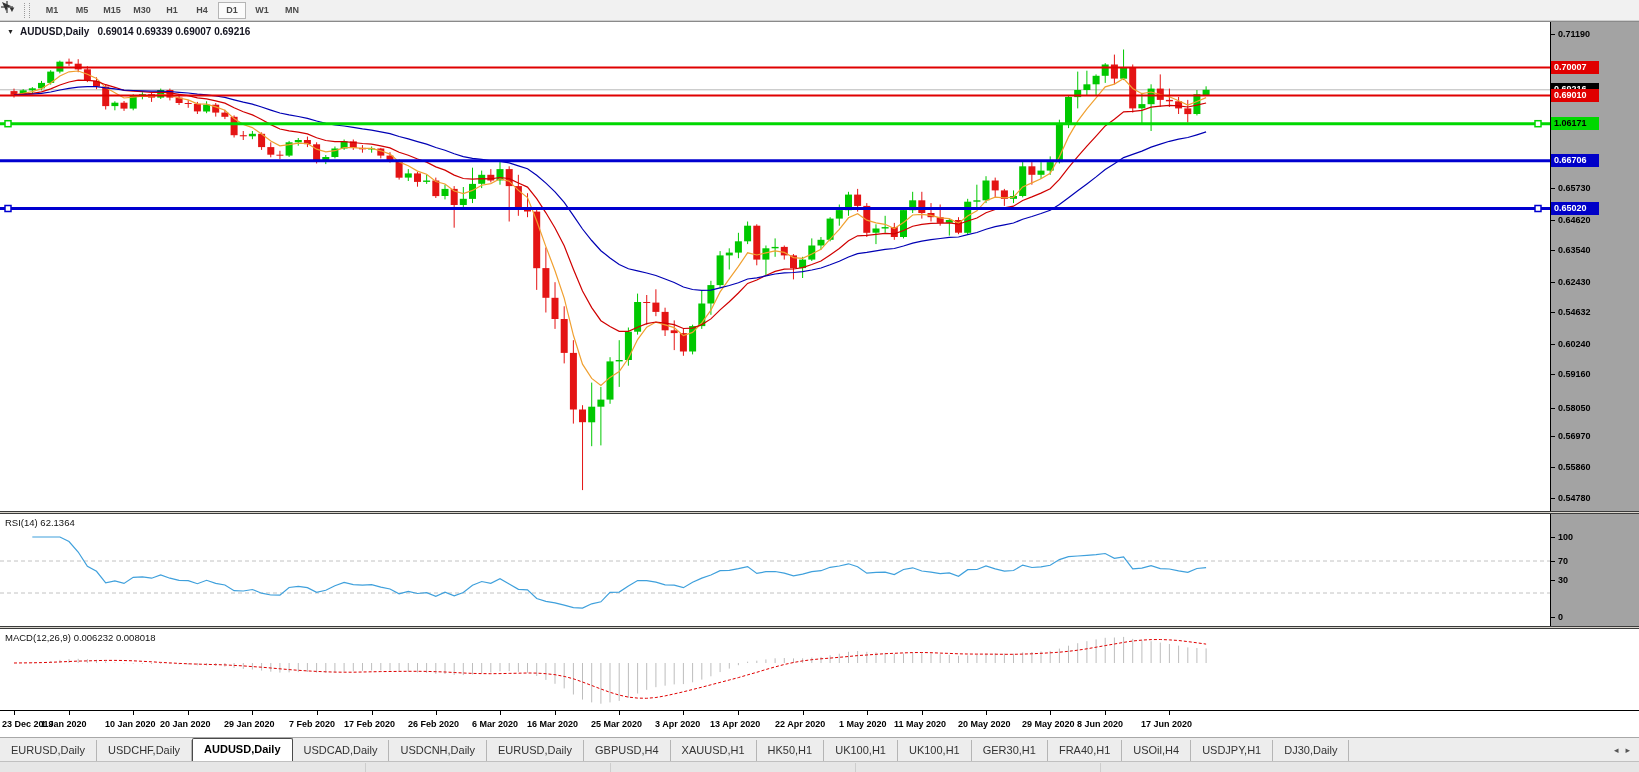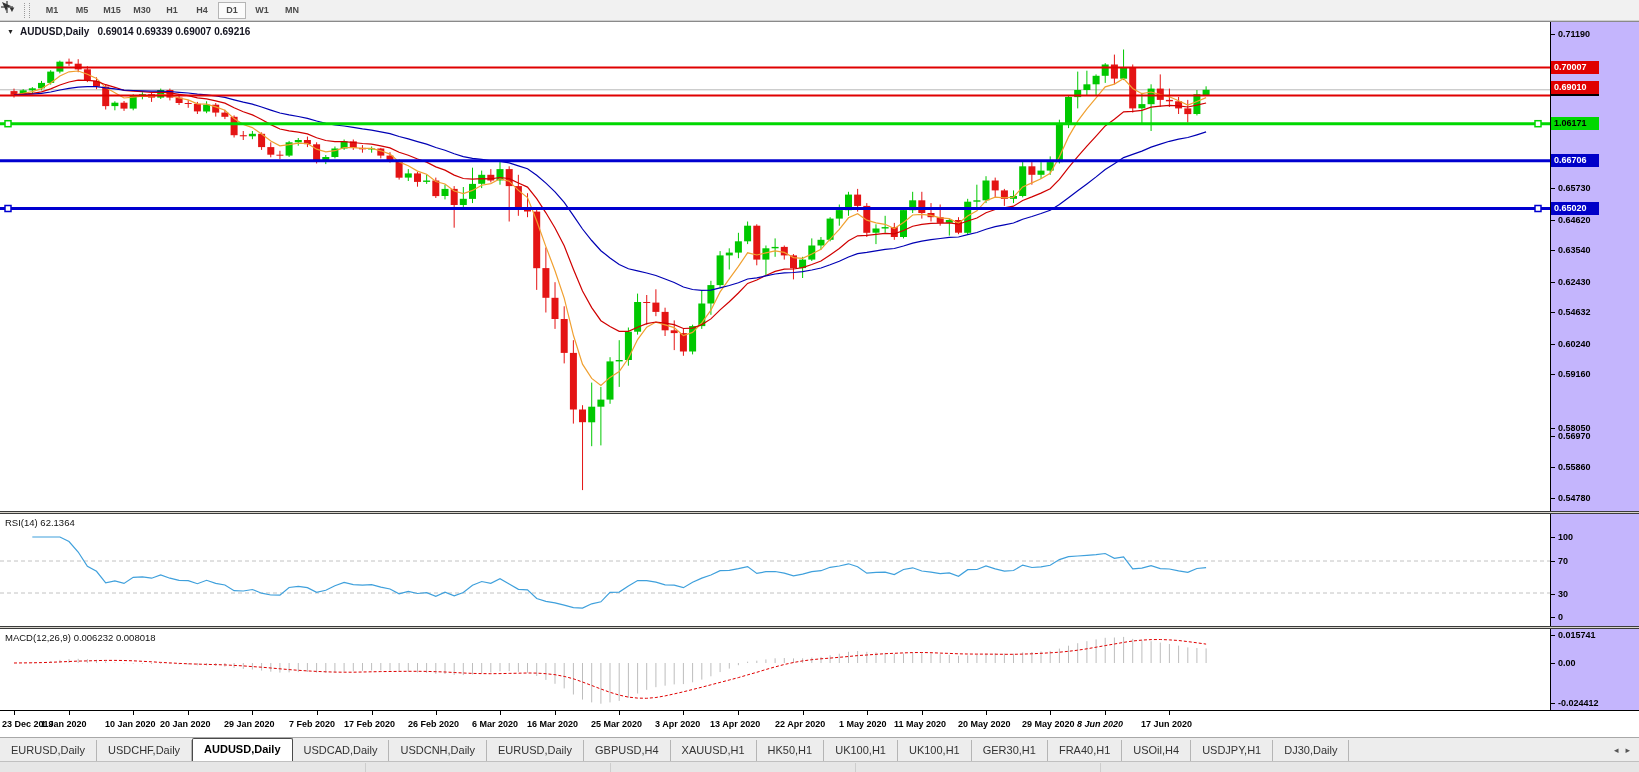--- a/index.html
+++ b/index.html
@@ -8,21 +8,21 @@
 #toolbar{height:21px;background:#f1f1f1;border-bottom:1px solid #cfcfcf;display:flex;align-items:center;padding:0 3px}
 .tool-btn{display:flex;align-items:center;height:19px;padding:0 3px}
 .caret{font-size:8px;color:#333;margin-left:2px;line-height:1}
 .grip{width:6px;height:15px;border-left:1px dotted #9a9a9a;border-right:1px dotted #9a9a9a;margin:0 8px 0 5px}
 #tf-buttons{display:flex;align-items:flex-end}
 .tfbtn{min-width:28px;height:17px;line-height:15px;text-align:center;font-size:9px;font-weight:700;color:#4a4a4a;margin-right:2px;border:1px solid transparent;background:transparent}
 .tfbtn.active{background:#fbfbfb;border:1px solid #b5b5b5}
 #chartwin{position:relative;width:1639px}
 .pane{position:relative;display:flex;background:#fff}
 .plot{position:relative;width:1550px;overflow:hidden}
-.axis{position:relative;width:89px;border-left:1px solid #000;background:#c4b5fd}
+.axis{position:relative;width:89px;border-left:1px solid #000;background:#a3a3a3}
 #main-pane{height:490px;border-top:1px solid #8a8a8a}
 #rsi-pane{height:112px}
 #macd-pane{height:81px}
 .splitter{height:3px;background:#d8d4cc;border-top:1px solid #3c3c3c;border-bottom:1px solid #3c3c3c}
 svg{position:absolute;left:0;top:0;display:block}
 #chart-title{position:absolute;left:7px;top:4px;font-size:10px;font-weight:700;color:#141420;z-index:6;display:flex;align-items:center;white-space:nowrap}
 #chart-title .tri{font-size:7px;margin-right:6px;color:#222}
 #chart-title .ohlc{margin-left:8px;font-weight:700}
 .pane-label{position:absolute;left:5px;top:3px;font-size:9.5px;color:#111;z-index:6;white-space:nowrap}
 .tick{position:absolute;left:0;display:flex;align-items:center;height:12px;color:#000;z-index:1}
@@ -385,39 +385,39 @@
           <b>0.54632</b>
         </div>
         <div class="tick" style="top: 316px;">
           <i></i>
           <b>0.60240</b>
         </div>
         <div class="tick" style="top: 346px;">
           <i></i>
           <b>0.59160</b>
         </div>
-        <div class="tick" style="top: 400px;">
+        <div class="tick" style="top: 380px;">
           <i></i>
           <b>0.58050</b>
         </div>
         <div class="tick" style="top: 408px;">
           <i></i>
           <b>0.56970</b>
         </div>
         <div class="tick" style="top: 439px;">
           <i></i>
           <b>0.55860</b>
         </div>
         <div class="tick" style="top: 470px;">
           <i></i>
           <b>0.54780</b>
         </div>
         <div class="badge" style="top: 39px; background: rgb(224, 0, 0); color: rgb(255, 255, 255);">0.70007</div>
         <div class="badge" style="top: 61px; background: rgb(0, 0, 0); color: rgb(255, 255, 255);">0.69216</div>
-        <div class="badge" style="top: 59px; background: rgb(224, 0, 0); color: rgb(255, 255, 255);">0.69010</div>
+        <div class="badge" style="top: 67px; background: rgb(224, 0, 0); color: rgb(255, 255, 255);">0.69010</div>
         <div class="badge" style="top: 95px; background: rgb(0, 216, 0); color: rgb(0, 0, 0);">1.06171</div>
         <div class="badge" style="top: 132px; background: rgb(0, 0, 200); color: rgb(255, 255, 255);">0.66706</div>
         <div class="badge" style="top: 180px; background: rgb(0, 0, 200); color: rgb(255, 255, 255);">0.65020</div>
       </div>
   </div>
   <div class="splitter"></div>
   <div id="rsi-pane" class="pane">
     <div class="plot">
       <div class="pane-label">RSI(14) 62.1364</div>
       <svg id="rsi-svg" width="1550" height="112">
@@ -428,21 +428,21 @@
     </div>
     <div class="axis" id="rsi-axis">
         <div class="tick" style="top: 17px;">
           <i></i>
           <b>100</b>
         </div>
         <div class="tick" style="top: 41px;">
           <i></i>
           <b>70</b>
         </div>
-        <div class="tick" style="top: 74px;">
+        <div class="tick" style="top: 60px;">
           <i></i>
           <b>30</b>
         </div>
         <div class="tick" style="top: 97px;">
           <i></i>
           <b>0</b>
         </div>
       </div>
   </div>
   <div class="splitter"></div>
@@ -577,34 +577,20 @@
           <line x1="1151.1" y1="34" x2="1151.1" y2="12.2" stroke="#bdbdbd" stroke-width="1"></line>
           <line x1="1160.3" y1="34" x2="1160.3" y2="13.6" stroke="#bdbdbd" stroke-width="1"></line>
           <line x1="1169.4" y1="34" x2="1169.4" y2="15.0" stroke="#bdbdbd" stroke-width="1"></line>
           <line x1="1178.6" y1="34" x2="1178.6" y2="16.6" stroke="#bdbdbd" stroke-width="1"></line>
           <line x1="1187.8" y1="34" x2="1187.8" y2="18.4" stroke="#bdbdbd" stroke-width="1"></line>
           <line x1="1196.9" y1="34" x2="1196.9" y2="19.0" stroke="#bdbdbd" stroke-width="1"></line>
           <line x1="1206.1" y1="34" x2="1206.1" y2="19.4" stroke="#bdbdbd" stroke-width="1"></line>
           <polyline points="14.0,34.0 23.2,33.9 32.3,33.8 41.5,33.6 50.7,33.3 59.9,32.9 69.0,32.5 78.2,32.1 87.4,31.9 96.5,31.6 105.7,31.4 114.9,31.4 124.0,31.5 133.2,31.8 142.4,32.3 151.6,32.8 160.7,33.4 169.9,33.9 179.1,34.4 188.2,34.8 197.4,35.1 206.6,35.4 215.7,35.6 224.9,35.9 234.1,36.4 243.3,36.9 252.4,37.6 261.6,38.2 270.8,39.0 279.9,39.8 289.1,40.6 298.3,41.3 307.4,41.9 316.6,42.4 325.8,42.8 334.9,43.1 344.1,43.2 353.3,43.2 362.5,43.0 371.6,42.8 380.8,42.6 390.0,42.5 399.1,42.4 408.3,42.3 417.5,42.3 426.6,42.4 435.8,42.7 445.0,43.0 454.2,43.5 463.3,44.0 472.5,44.4 481.7,44.6 490.8,44.7 500.0,44.6 509.2,44.4 518.4,44.2 527.5,44.0 536.7,44.1 545.9,44.7 555.0,45.7 564.2,47.4 573.4,49.8 582.5,53.0 591.7,56.5 600.9,60.0 610.0,63.3 619.2,66.1 628.4,68.1 637.6,69.1 646.7,69.3 655.9,68.5 665.1,66.9 674.2,64.9 683.4,62.8 692.6,60.5 701.8,58.2 710.9,55.8 720.1,53.4 729.3,51.0 738.4,48.6 747.6,45.9 756.8,43.3 765.9,40.5 775.1,37.9 784.3,35.5 793.5,33.5 802.6,31.9 811.8,30.7 821.0,29.8 830.1,29.1 839.3,28.3 848.5,27.5 857.6,26.6 866.8,26.0 876.0,25.3 885.1,24.7 894.3,24.3 903.5,23.9 912.7,23.6 921.8,23.5 931.0,23.7 940.2,24.1 949.3,24.4 958.5,24.8 967.7,25.0 976.9,25.1 986.0,25.1 995.2,25.2 1004.4,25.3 1013.5,25.3 1022.7,25.1 1031.9,24.8 1041.0,24.3 1050.2,23.8 1059.4,23.2 1068.5,22.3 1077.7,21.2 1086.9,19.8 1096.1,18.2 1105.2,16.6 1114.4,15.0 1123.6,13.4 1132.7,12.0 1141.9,11.1 1151.1,10.6 1160.3,10.5 1169.4,10.9 1178.6,11.5 1187.8,12.6 1196.9,13.8 1206.1,15.1" fill="none" stroke="#e00000" stroke-width="1" stroke-dasharray="3 2"></polyline>
         </svg>
     </div>
-    <div class="axis" id="macd-axis">
-        <div class="tick" style="top: 0px;">
-          <i></i>
-          <b>0.015741</b>
-        </div>
-        <div class="tick" style="top: 28px;">
-          <i></i>
-          <b>0.00</b>
-        </div>
-        <div class="tick" style="top: 68px;">
-          <i></i>
-          <b>-0.024412</b>
-        </div>
-      </div>
   </div>
   <div id="date-axis">
       <div class="dtick" style="left: 14px;"></div>
       <span class="dlabel" style="left: 2px;">23 Dec 2019</span>
       <div class="dtick" style="left: 69px;"></div>
       <span class="dlabel" style="left: 41px;">1 Jan 2020</span>
       <div class="dtick" style="left: 133px;"></div>
       <span class="dlabel" style="left: 105px;">10 Jan 2020</span>
       <div class="dtick" style="left: 188px;"></div>
       <span class="dlabel" style="left: 160px;">20 Jan 2020</span>
@@ -630,21 +616,21 @@
       <span class="dlabel" style="left: 775px;">22 Apr 2020</span>
       <div class="dtick" style="left: 867px;"></div>
       <span class="dlabel" style="left: 839px;">1 May 2020</span>
       <div class="dtick" style="left: 922px;"></div>
       <span class="dlabel" style="left: 894px;">11 May 2020</span>
       <div class="dtick" style="left: 986px;"></div>
       <span class="dlabel" style="left: 958px;">20 May 2020</span>
       <div class="dtick" style="left: 1050px;"></div>
       <span class="dlabel" style="left: 1022px;">29 May 2020</span>
       <div class="dtick" style="left: 1105px;"></div>
-      <span class="dlabel" style="left: 1077px; font-style: italic;">8 Jun 2020</span>
+      <span class="dlabel" style="left: 1077px;">8 Jun 2020</span>
       <div class="dtick" style="left: 1169px;"></div>
       <span class="dlabel" style="left: 1141px;">17 Jun 2020</span>
     </div>
 </div>
 
 <div id="tabbar">
   <div id="tabs" style="display:flex;align-items:flex-end">
       <div class="tab">EURUSD,Daily</div>
       <div class="tab">USDCHF,Daily</div>
       <div class="tab active">AUDUSD,Daily</div>

